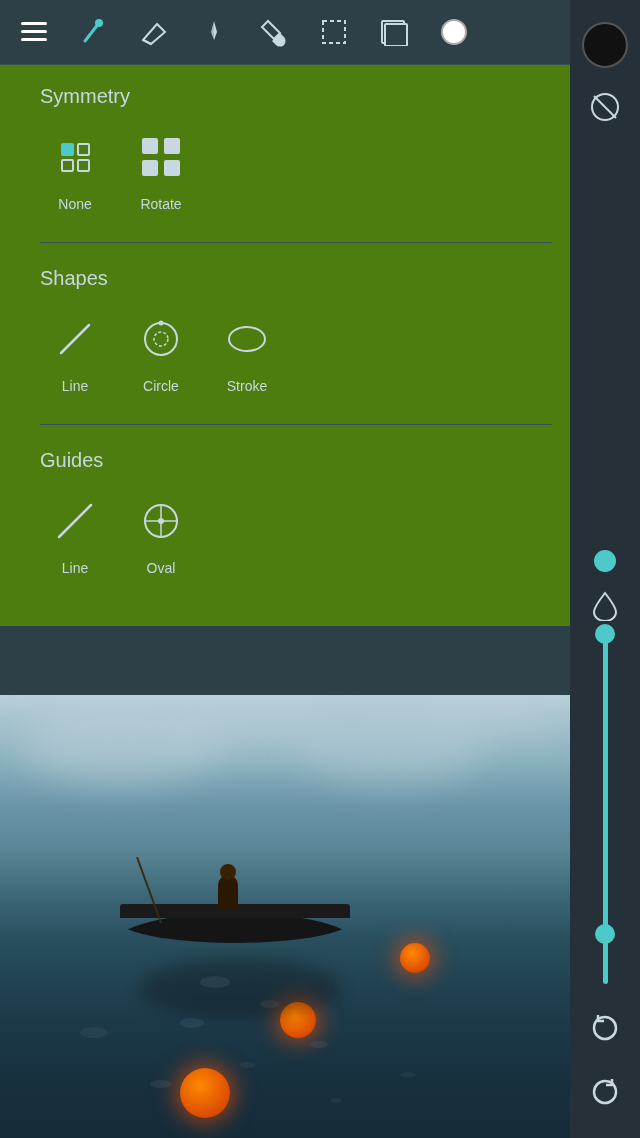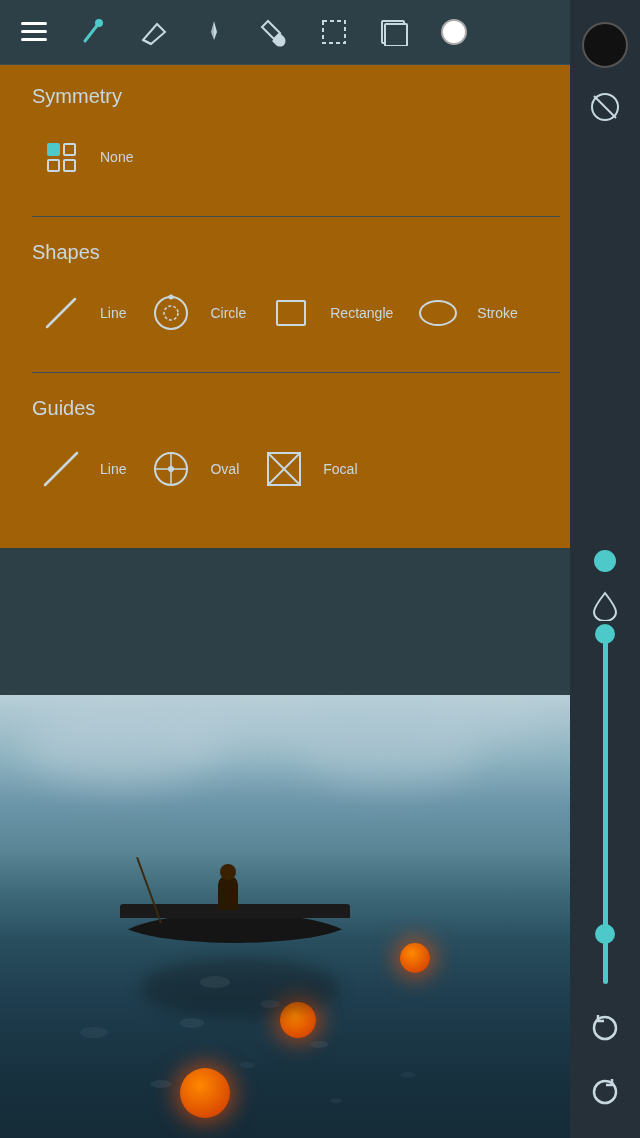--- a/index.html
+++ b/index.html
@@ -36,40 +36,40 @@
       font-size: 22px;
     }
 
     .toolbar-icon.active {
       color: #4ec9c9;
     }
 
     
     .panel {
       width: 592px;
-      background: #a16207;
-      padding: 20px 32px;
+      background: #4d7c0f;
+      padding: 20px 40px;
     }
 
     .section-title {
       color: #c8d8e0;
       font-size: 20px;
       font-weight: 400;
       margin-bottom: 20px;
     }
 
     .items-row {
       display: flex;
       gap: 16px;
       margin-bottom: 30px;
     }
 
     .item-cell {
       display: flex;
-      flex-direction: row;
+      flex-direction: column;
       align-items: center;
       gap: 10px;
       cursor: pointer;
       min-width: 70px;
     }
 
     .item-icon-box {
       width: 58px;
       height: 58px;
       display: flex;
@@ -291,20 +291,31 @@
           <div class="sq" style="background:#4ec9c9;"></div>
           <div class="sq outline"></div>
           <div class="sq outline"></div>
           <div class="sq outline"></div>
         </div>
       </div>
       <span class="item-label">None</span>
     </div>
 
 
+    <div class="item-cell">
+      <div class="item-icon-box">
+        <svg width="46" height="46" viewBox="0 0 46 46" fill="none">
+          <rect x="4" y="4" width="16" height="16" fill="#c8d8e0" rx="2"></rect>
+          <rect x="26" y="4" width="16" height="16" fill="#c8d8e0" rx="2" transform="rotate(90 34 12)"></rect>
+          <rect x="4" y="26" width="16" height="16" fill="#c8d8e0" rx="2" transform="rotate(270 12 34)"></rect>
+          <rect x="26" y="26" width="16" height="16" fill="#c8d8e0" rx="2" transform="rotate(180 34 34)"></rect>
+        </svg>
+      </div>
+      <span class="item-label">Rotate</span>
+    </div>
   </div>
 
   <div class="divider"></div>
 
   <div class="section-title">Shapes</div>
   <div class="items-row">
 
 
     <div class="item-cell">
       <div class="item-icon-box">
@@ -319,28 +330,20 @@
       <div class="item-icon-box">
         <svg width="48" height="48" viewBox="0 0 48 48" fill="none">
           <circle cx="24" cy="24" r="16" stroke="#c8d8e0" stroke-width="2"></circle>
           <circle cx="24" cy="24" r="7" stroke="#c8d8e0" stroke-width="1.5" stroke-dasharray="3 2"></circle>
           <circle cx="24" cy="8" r="2.5" fill="#c8d8e0"></circle>
         </svg>
       </div>
       <span class="item-label">Circle</span>
     </div>
 
-    <div class="item-cell">
-      <div class="item-icon-box">
-        <svg width="48" height="48" viewBox="0 0 48 48" fill="none">
-          <rect x="10" y="12" width="28" height="24" stroke="#c8d8e0" stroke-width="2" fill="none" rx="1"></rect>
-        </svg>
-      </div>
-      <span class="item-label">Rectangle</span>
-    </div>
 
     <div class="item-cell">
       <div class="item-icon-box">
         <svg width="48" height="48" viewBox="0 0 48 48" fill="none">
           <ellipse cx="24" cy="24" rx="18" ry="12" stroke="#c8d8e0" stroke-width="2" fill="none"></ellipse>
         </svg>
       </div>
       <span class="item-label">Stroke</span>
     </div>
   </div>
@@ -364,30 +367,20 @@
         <svg width="48" height="48" viewBox="0 0 48 48" fill="none">
           <circle cx="24" cy="24" r="16" stroke="#c8d8e0" stroke-width="2" fill="none"></circle>
           <line x1="8" y1="24" x2="40" y2="24" stroke="#c8d8e0" stroke-width="1.5"></line>
           <line x1="24" y1="8" x2="24" y2="40" stroke="#c8d8e0" stroke-width="1.5"></line>
           <circle cx="24" cy="24" r="3" fill="#c8d8e0"></circle>
         </svg>
       </div>
       <span class="item-label">Oval</span>
     </div>
 
-    <div class="item-cell">
-      <div class="item-icon-box">
-        <svg width="48" height="48" viewBox="0 0 48 48" fill="none">
-          <rect x="8" y="8" width="32" height="32" stroke="#c8d8e0" stroke-width="2" fill="none"></rect>
-          <line x1="8" y1="8" x2="40" y2="40" stroke="#c8d8e0" stroke-width="2"></line>
-          <line x1="40" y1="8" x2="8" y2="40" stroke="#c8d8e0" stroke-width="2"></line>
-        </svg>
-      </div>
-      <span class="item-label">Focal</span>
-    </div>
 
   </div>
 </div>
 
 <div class="canvas-area">
   <div class="painting">
 
     <div class="cloud" style="width:200px;height:80px;top:10px;left:20px;opacity:0.7;"></div>
     <div class="cloud" style="width:150px;height:60px;top:5px;left:180px;opacity:0.5;"></div>
     <div class="cloud" style="width:180px;height:70px;top:20px;left:300px;opacity:0.6;"></div>

